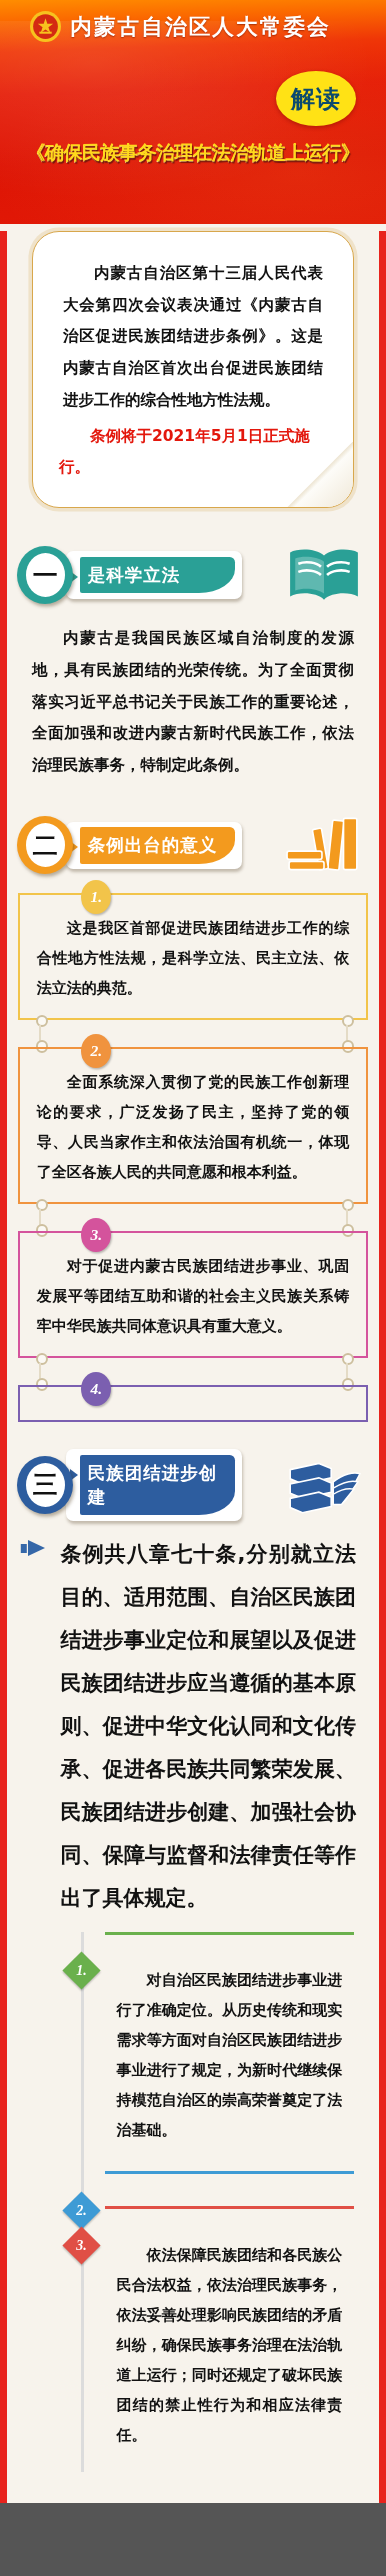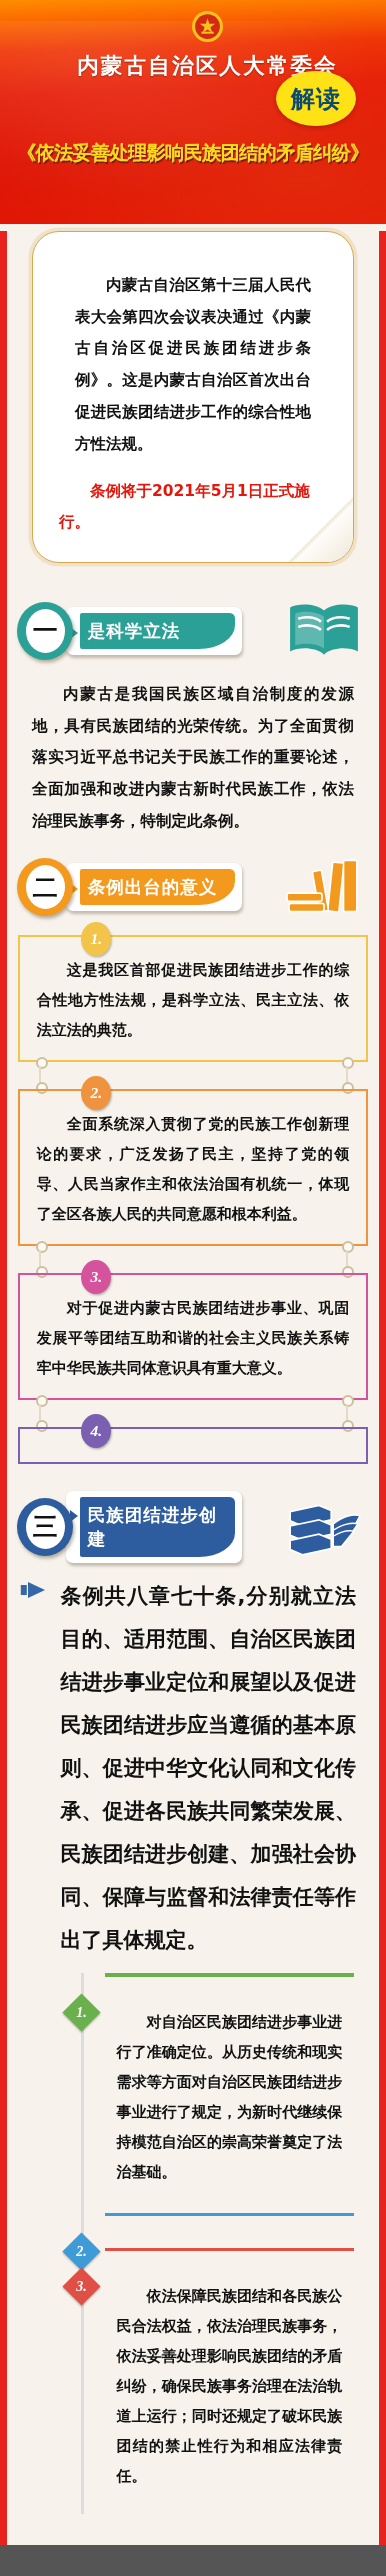--- a/index.html
+++ b/index.html
@@ -2,42 +2,42 @@
 <html style="font-size:8.2px"><head>
 <meta charset="utf-8">
 <style>
   html,body{margin:0;padding:0;background:#555;}
   .poster{width:386px;margin:0 auto;background:#f7f3ec;font-family:"DejaVu Sans","Liberation Sans",sans-serif;color:#111;position:relative;}
   
   .hero{height:224px;background:linear-gradient(178deg,#ff8d00 0%,#fb6a00 9%,#ef3607 22%,#e51d08 40%,#de1505 70%,#e11806 100%);position:relative;overflow:hidden;}
   .hero::before{content:"";position:absolute;left:-62px;top:20.6px;width:515px;height:216px;background:
      radial-gradient(ellipse at 30% 20%,rgba(255,255,255,.10),transparent 55%),
      radial-gradient(ellipse at 70% 70%,rgba(255,180,60,.12),transparent 60%);}
-  .brand{display:flex;align-items:center;gap:8.2px;padding:10.3px 0 0 29px;position:relative;flex-direction:column;}
+  .brand{display:flex;align-items:center;gap:8.2px;padding:10.3px 0 0 29px;position:relative;}
   .brand-title{color:#fff;font-family:"Liberation Serif","DejaVu Serif",serif;font-weight:900;font-size:21.6px;letter-spacing:2.1px;text-shadow:0 1px 1.5px rgba(120,20,0,.6);}
   .badge{position:absolute;right:30px;top:71px;width:80px;height:55px;background:#ffe215;border-radius:50%;display:flex;align-items:center;justify-content:center;box-shadow:0 1.5px 4.1px rgba(120,10,0,.45);}
   .badge span{color:#0c4a6e;font-size:24px;font-weight:900;letter-spacing:1px;}
   .hero-title{position:absolute;left:0;right:0;top:140px;text-align:center;color:#ffd91c;font-size:19px;font-weight:900;letter-spacing:-0.5px;text-shadow:1px 1.5px 1px #77150a,0 0.5px 0 #ffef9a;}
   
   .content{border-left:7.7px solid #e8231d;border-right:7.7px solid #e8231d;padding-bottom:28px;}
   
   .intro{margin:7.2px 25px 37px;background:#fff;border:1.5px solid #d8a74c;box-shadow:0 0 0 3.6px rgba(216,167,76,.22);border-radius:27px;padding:21.6px 26px 24px;position:relative;overflow:hidden;}
-  .intro-text{font-size:15.5px;font-weight:700;line-height:2.05;text-indent:2em;text-align:justify;margin:16px;}
+  .intro-text{font-size:15.5px;font-weight:700;line-height:2.05;text-indent:2em;text-align:justify;margin:4px;}
   .intro-hl{font-size:15.5px;font-weight:900;line-height:2.0;text-indent:2em;color:#e3170c;margin:3.1px 0 0;}
   .curl{position:absolute;right:-1px;bottom:-1px;width:67px;height:67px;background:linear-gradient(315deg,#efe7d6 0%,#fdfcf8 45%,#e7dcc4 52%,#fff 60%);clip-path:polygon(100% 0,0 100%,100% 100%);border-bottom-right-radius:25px;}
   
   .sec-head{display:flex;align-items:center;margin:0 10.3px 17.5px 10.3px;position:relative;height:61px;}
   .sec-num{width:56px;height:58px;background:var(--c);border-radius:50%;display:flex;align-items:center;justify-content:center;box-shadow:1.5px 2.6px 3.6px rgba(60,40,10,.35);flex:0 0 auto;position:relative;z-index:2;}
   .sec-num-inner{width:39px;height:44px;background:#fff;border-radius:50%;display:flex;align-items:center;justify-content:center;font-size:25px;font-weight:900;color:#111;}
   .sec-tag{margin-left:-7.2px;background:#fff;border-radius:7.2px;box-shadow:1px 2.1px 3.1px rgba(60,40,10,.28);padding:5.7px 7.2px 5.7px 13.4px;position:relative;width:155px;flex:0 0 auto;}
   .sec-tag::before{content:"";position:absolute;left:4.1px;top:19.6px;border-left:8.2px solid var(--c);border-top:6.2px solid transparent;border-bottom:6.2px solid transparent;}
   .sec-ribbon{background:var(--c);color:#fff;font-size:17.5px;font-weight:900;letter-spacing:1px;padding:6.2px 5.2px 6.2px 8.2px;border-radius:2.1px 5.2px 36px 2.1px / 2.1px 5.2px 24px 2.1px;}
   .sec-icon{margin-left:auto;margin-right:7.2px;flex:0 0 auto;}
   
-  .para{margin:0 25px 19px;font-size:15.5px;font-weight:700;line-height:2.05;text-indent:2em;text-align:justify;}
+  .para{margin:0 25px 33px;font-size:15.5px;font-weight:700;line-height:2.05;text-indent:2em;text-align:justify;}
   
   .box{border:2.6px solid var(--c);margin:0 11.3px;padding:17.5px 16.5px 15.5px;position:relative;}
   .box-badge{position:absolute;top:-15.5px;left:61px;width:30px;height:34px;background:var(--c);border-radius:50%;display:flex;align-items:center;justify-content:center;color:#fff;font-family:"Liberation Serif","DejaVu Serif",serif;font-style:italic;font-weight:900;font-size:15.5px;box-shadow:1px 1.5px 2.1px rgba(0,0,0,.25);}
   .box-text{margin:0;font-size:15px;font-weight:700;line-height:2.0;text-indent:2em;text-align:justify;}
   .chain{height:27px;margin:0 27px;display:flex;justify-content:space-between;}
   .link{width:11.3px;position:relative;}
   .link::before,.link::after{content:"";position:absolute;left:1.5px;width:8.2px;height:8.2px;border:2.1px solid #cdbf9e;border-radius:50%;background:#fbf9f4;}
   .link::before{top:-5.2px;}
   .link::after{bottom:-5.2px;}
   .link i{position:absolute;left:5.2px;top:4.1px;bottom:4.1px;width:2.1px;background:#e4dbc6;}
@@ -64,21 +64,21 @@
         <circle cx="32" cy="32" r="30" fill="#f7c21e"></circle>
         <circle cx="32" cy="32" r="24" fill="#d42a12"></circle>
         <path d="M32 16 l3.5 10.8 h11.4 l-9.2 6.7 3.5 10.8 -9.2-6.7 -9.2 6.7 3.5-10.8 -9.2-6.7 h11.4 z" fill="#f7c21e"></path>
         <rect x="20" y="42" width="24" height="4" fill="#f7c21e"></rect>
       </svg>
       <div class="brand-title">内蒙古自治区人大常委会</div>
     </div>
     <div class="badge">
       <span>解读</span>
     </div>
-    <div class="hero-title">《依法妥善处理影响民族团结的矛盾纠纷》</div>
+    <div class="hero-title">《确保民族事务治理在法治轨道上运行》</div>
   </div>
 
   <div class="content">
 
     <div class="intro">
       <p class="intro-text">内蒙古自治区第十三届人民代表大会第四次会议表决通过《内蒙古自治区促进民族团结进步条例》。这是内蒙古自治区首次出台促进民族团结进步工作的综合性地方性法规。</p>
       <p class="intro-hl">条例将于2021年5月1日正式施行。</p>
       <div class="curl"></div>
     </div>
 

